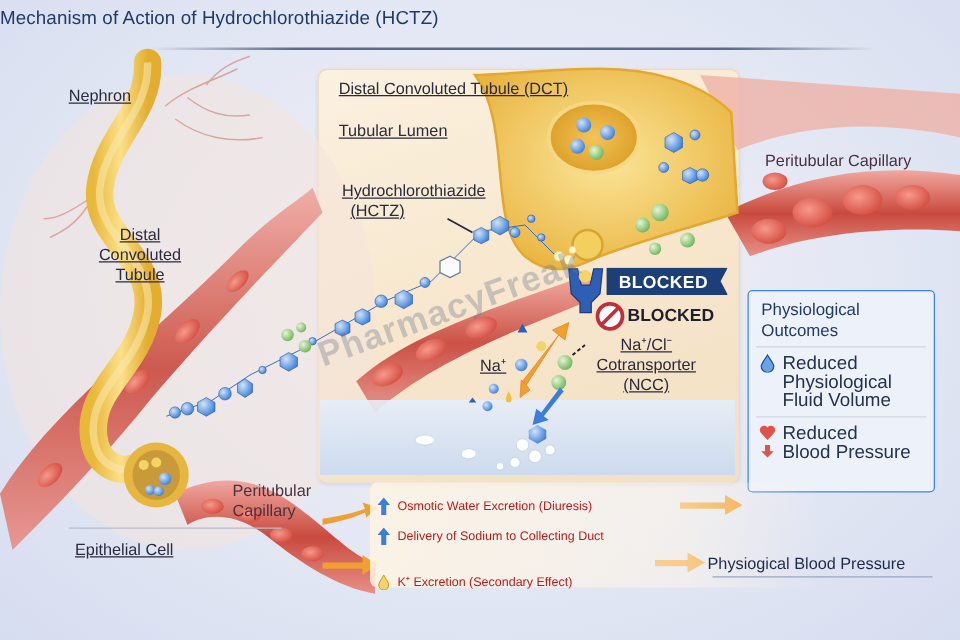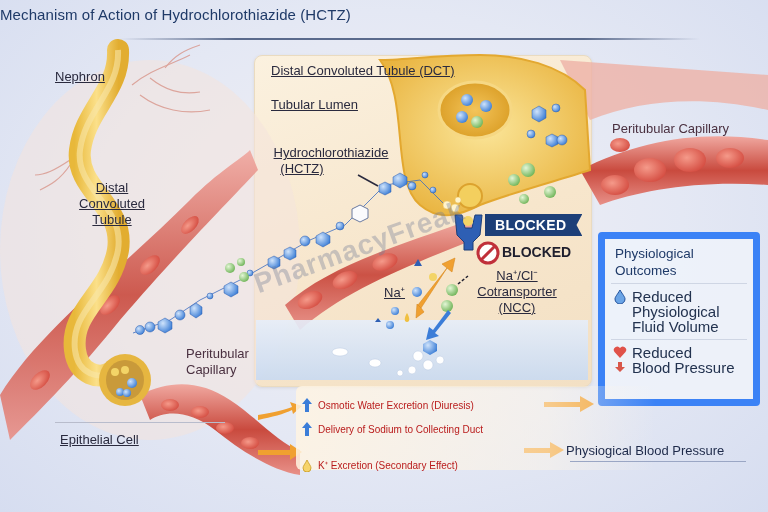--- a/index.html
+++ b/index.html
@@ -32,21 +32,21 @@
     left:485px; top:214px; height:22px; padding:0 10px 0 10px;
     background:#1d3f78; color:#fff; font-weight:bold; font-size:14px;
     line-height:22px; letter-spacing:0.3px;
     clip-path: polygon(0 0, 100% 0, 94% 50%, 100% 100%, 0 100%);
     padding-right:16px;
   }
   .blocked-text { left:502px; top:244px; font-size:14px; font-weight:bold; color:#1f1f2e; }
   .outcomes {
     left:598px; top:232px; width:148px; height:160px;
     background: rgba(238,242,250,0.92);
-    border:7px solid #3b82f6; border-radius:4px;
+    border:1px solid #3b82f6; border-radius:4px;
   }
   .outcomes .head { padding:6px 8px 4px 10px; font-size:13.5px; color:#1f3a68; line-height:17px; }
   .outcomes .sep { height:1px; background:#cfd6e4; margin:0 6px; }
   .outcomes .row { display:flex; padding:5px 6px 5px 8px; font-size:15px; color:#22324f; line-height:15px; }
   .outcomes .icon { width:14px; flex:0 0 14px; margin-right:5px; display:flex; flex-direction:column; align-items:center; }
   .effects {
     left:296px; top:386px; width:360px; height:84px;
     background: linear-gradient(90deg, rgba(255,244,226,0.85), rgba(255,246,232,0.5) 70%, rgba(255,246,232,0));
     border-radius:6px;
   }
@@ -269,21 +269,21 @@
 </svg>
 
 <div class="abs watermark">PharmacyFreak</div>
 
 <div class="abs label dark" style="left:55px; top:69px;">Nephron</div>
 <div class="abs label dark center" style="left:66px; top:180px; width:92px;">
   <div>Distal</div>
   <div>Convoluted</div>
   <div>Tubule</div>
 </div>
-<div class="abs label maroon" style="left:186px; top:346px;">
+<div class="abs label maroon" style="left:186px; top:385px;">
   <div>Peritubular</div>
   <div>Capillary</div>
 </div>
 <div class="abs label dark" style="left:60px; top:432px;">Epithelial Cell</div>
 <div class="abs" style="left:55px; top:422px; width:170px; height:1px; background:#b8bccc;"></div>
 
 <div class="abs label dark" style="left:271px; top:63px; font-size:13px;">Distal Convoluted Tubule (DCT)</div>
 <div class="abs label dark" style="left:271px; top:97px;">Tubular Lumen</div>
 <div class="abs label dark center" style="left:256px; top:145px; width:150px;">
   <div>Hydrochlorothiazide</div>

